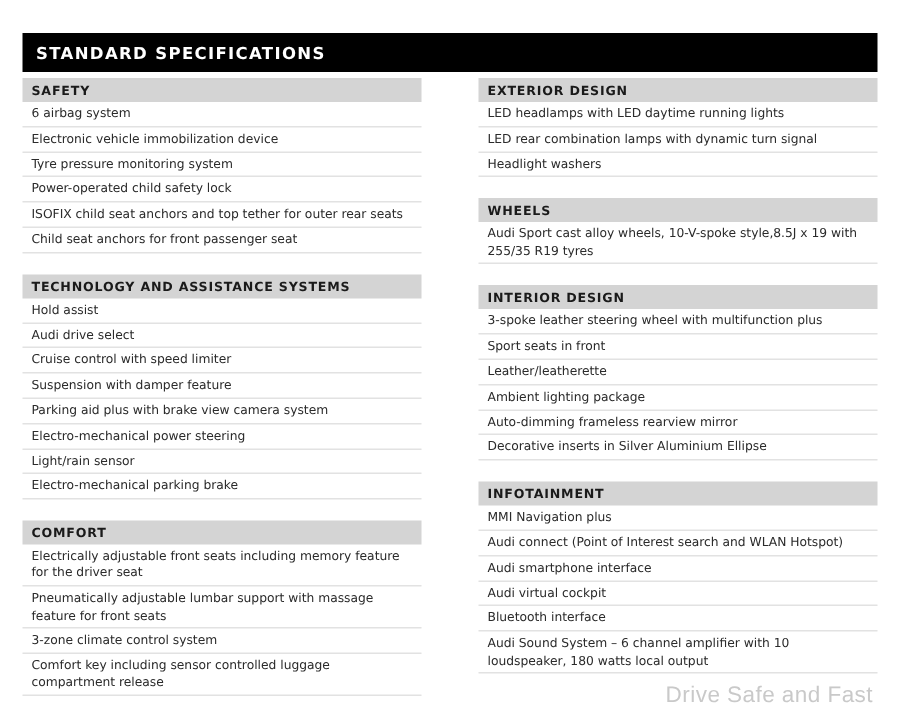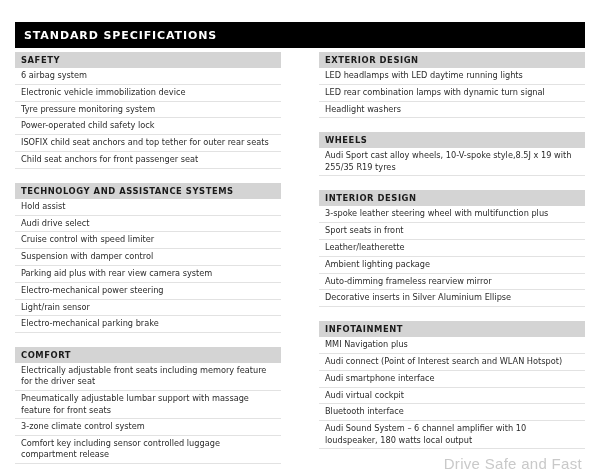--- a/index.html
+++ b/index.html
@@ -124,22 +124,22 @@
       </div>
 
       <div class="section">
         <div class="section-header">
           <span class="section-header-text">TECHNOLOGY AND ASSISTANCE SYSTEMS</span>
         </div>
         <div class="item-list">
           <div class="item">Hold assist</div>
           <div class="item">Audi drive select</div>
           <div class="item">Cruise control with speed limiter</div>
-          <div class="item">Suspension with damper control</div>
-          <div class="item">Parking aid plus with rear view camera system</div>
+          <div class="item">Suspension with damper feature</div>
+          <div class="item">Parking aid plus with brake view camera system</div>
           <div class="item">Electro-mechanical power steering</div>
           <div class="item">Light/rain sensor</div>
           <div class="item">Electro-mechanical parking brake</div>
         </div>
       </div>
 
       <div class="section tight">
         <div class="section-header">
           <span class="section-header-text">COMFORT</span>
         </div>

